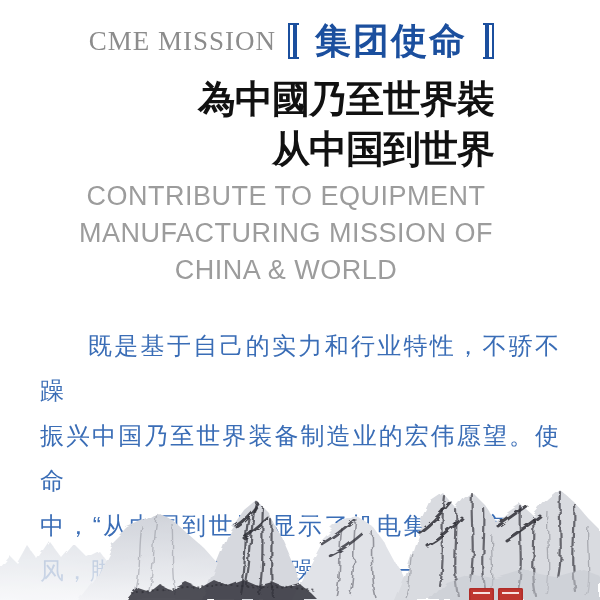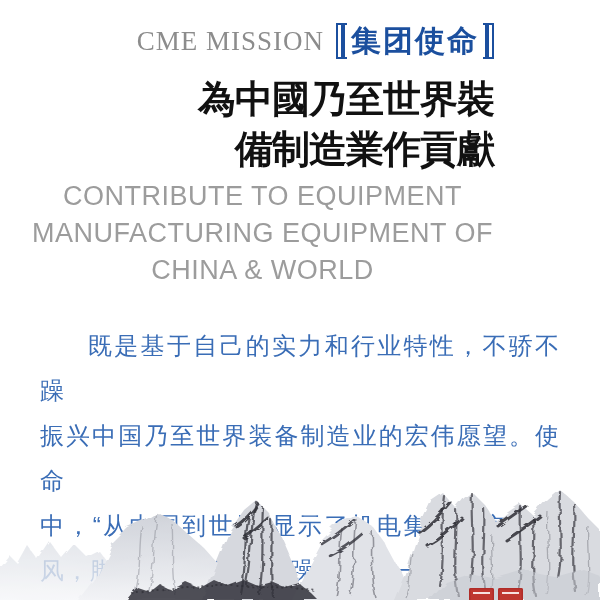--- a/index.html
+++ b/index.html
@@ -12,22 +12,22 @@
     position:absolute;top:22px;right:104px;
     display:flex;align-items:center;white-space:nowrap;
   }
   .header .en-title{
     font-family:"Liberation Serif",serif;
     font-size:27px;line-height:34px;color:#8c8c8c;letter-spacing:1px;
     margin-right:10px;
   }
   .bracket{display:block;margin:0 1px;}
   .header .cn-title{
-    font-size:30px;line-height:36px;font-weight:bold;color:#1b4f9e;
-    letter-spacing:2px;margin:0 2px;
+    font-size:36px;line-height:36px;font-weight:bold;color:#1b4f9e;
+    letter-spacing:2px;margin:0 14px;
   }
   
   .calligraphy{
     position:absolute;top:74px;right:106px;text-align:right;
     color:#111111;font-weight:bold;
     font-family:"DejaVu Serif",serif;
     font-size:38px;line-height:50px;letter-spacing:-1px;
   }
   
   .english-mission{
@@ -71,26 +71,26 @@
     </svg>
     <span class="cn-title">集团使命</span>
     <svg class="bracket" width="13" height="38" viewBox="0 0 13 38">
       <path d="M1 2 H11 V36 H1" fill="none" stroke="#1b4f9e" stroke-width="2"></path>
       <path d="M5 2 V36" fill="none" stroke="#1b4f9e" stroke-width="4"></path>
     </svg>
   </div>
 
   <div class="calligraphy">
     <div>為中國乃至世界裝</div>
-    <div>備制造業作貢獻</div>
+    <div>从中国到世界</div>
   </div>
 
   <div class="english-mission">
     <div>CONTRIBUTE TO EQUIPMENT</div>
-    <div>MANUFACTURING EQUIPMENT OF</div>
+    <div>MANUFACTURING MISSION OF</div>
     <div>CHINA &amp; WORLD</div>
   </div>
 
   <div class="mission-paragraph">
     <div class="p-line first">既是基于自己的实力和行业特性，不骄不躁</div>
     <div class="p-line">振兴中国乃至世界装备制造业的宏伟愿望。使命</div>
     <div class="p-line">中，“从中国到世界”显示了机电集团务实的作</div>
     <div class="p-line last">风，脚踏实地，不骄不躁，一步一个脚印。</div>
   </div>
 

